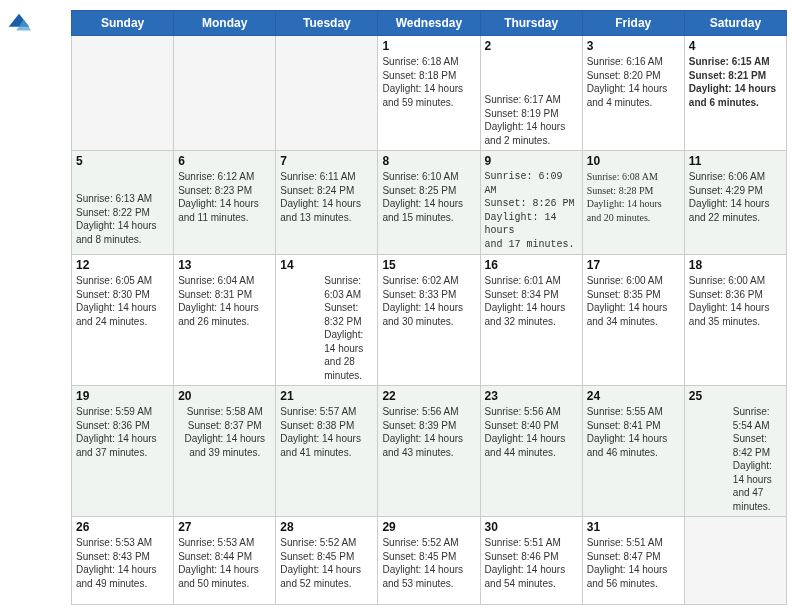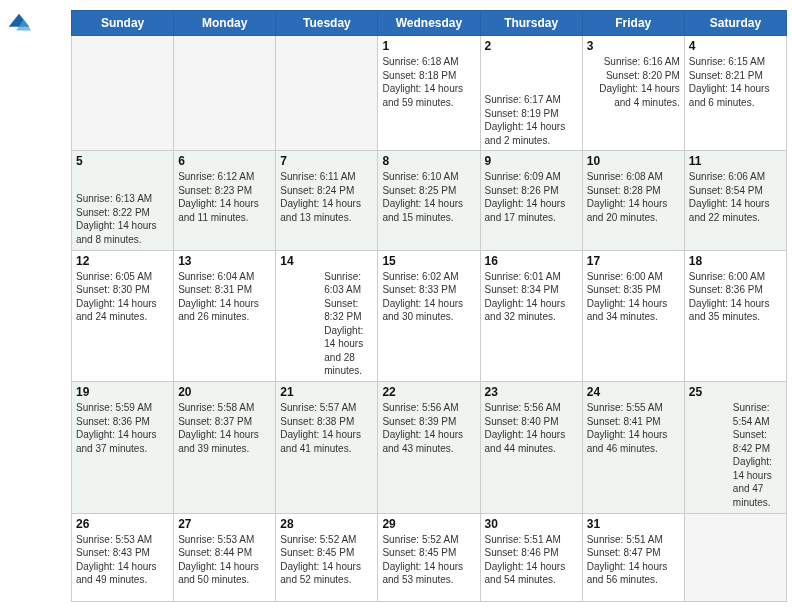--- a/index.html
+++ b/index.html
@@ -153,28 +153,28 @@
           </td>
           <td>
             <span class="day-num">2</span>
             <div class="day-info" style="white-space: pre-line; margin-top: 40px;">Sunrise: 6:17 AM
 Sunset: 8:19 PM
 Daylight: 14 hours
 and 2 minutes.</div>
           </td>
           <td>
             <span class="day-num">3</span>
-            <div class="day-info" style="white-space: pre-line; text-align: right;">Sunrise: 6:16 AM
+            <div class="day-info" style="white-space: pre-line;">Sunrise: 6:16 AM
 Sunset: 8:20 PM
 Daylight: 14 hours
 and 4 minutes.</div>
           </td>
           <td>
             <span class="day-num">4</span>
-            <div class="day-info" style="white-space: pre-line;">Sunrise: 6:15 AM
+            <div class="day-info" style="white-space: pre-line; font-weight: bold;">Sunrise: 6:15 AM
 Sunset: 8:21 PM
 Daylight: 14 hours
 and 6 minutes.</div>
           </td>
         </tr>
         <tr class="row-shade">
           <td>
             <span class="day-num">5</span>
             <div class="day-info" style="white-space: pre-line; margin-top: 24px;">Sunrise: 6:13 AM
 Sunset: 8:22 PM
@@ -197,36 +197,36 @@
           </td>
           <td>
             <span class="day-num">8</span>
             <div class="day-info" style="white-space: pre-line;">Sunrise: 6:10 AM
 Sunset: 8:25 PM
 Daylight: 14 hours
 and 15 minutes.</div>
           </td>
           <td>
             <span class="day-num">9</span>
-            <div class="day-info" style="white-space: pre-line;">Sunrise: 6:09 AM
+            <div class="day-info" style="white-space: pre-line; font-family: Liberation Mono, monospace;">Sunrise: 6:09 AM
 Sunset: 8:26 PM
 Daylight: 14 hours
 and 17 minutes.</div>
           </td>
           <td>
             <span class="day-num">10</span>
-            <div class="day-info" style="white-space: pre-line;">Sunrise: 6:08 AM
+            <div class="day-info" style="white-space: pre-line; font-family: Liberation Serif, serif;">Sunrise: 6:08 AM
 Sunset: 8:28 PM
 Daylight: 14 hours
 and 20 minutes.</div>
           </td>
           <td>
             <span class="day-num">11</span>
             <div class="day-info" style="white-space: pre-line;">Sunrise: 6:06 AM
-Sunset: 8:54 PM
+Sunset: 4:29 PM
 Daylight: 14 hours
 and 22 minutes.</div>
           </td>
         </tr>
         <tr>
           <td>
             <span class="day-num">12</span>
             <div class="day-info" style="white-space: pre-line;">Sunrise: 6:05 AM
 Sunset: 8:30 PM
 Daylight: 14 hours
@@ -278,21 +278,21 @@
         <tr class="row-shade">
           <td>
             <span class="day-num">19</span>
             <div class="day-info" style="white-space: pre-line;">Sunrise: 5:59 AM
 Sunset: 8:36 PM
 Daylight: 14 hours
 and 37 minutes.</div>
           </td>
           <td>
             <span class="day-num">20</span>
-            <div class="day-info" style="white-space: pre-line;">Sunrise: 5:58 AM
+            <div class="day-info" style="white-space: pre-line; text-align: center;">Sunrise: 5:58 AM
 Sunset: 8:37 PM
 Daylight: 14 hours
 and 39 minutes.</div>
           </td>
           <td>
             <span class="day-num">21</span>
             <div class="day-info" style="white-space: pre-line;">Sunrise: 5:57 AM
 Sunset: 8:38 PM
 Daylight: 14 hours
 and 41 minutes.</div>

